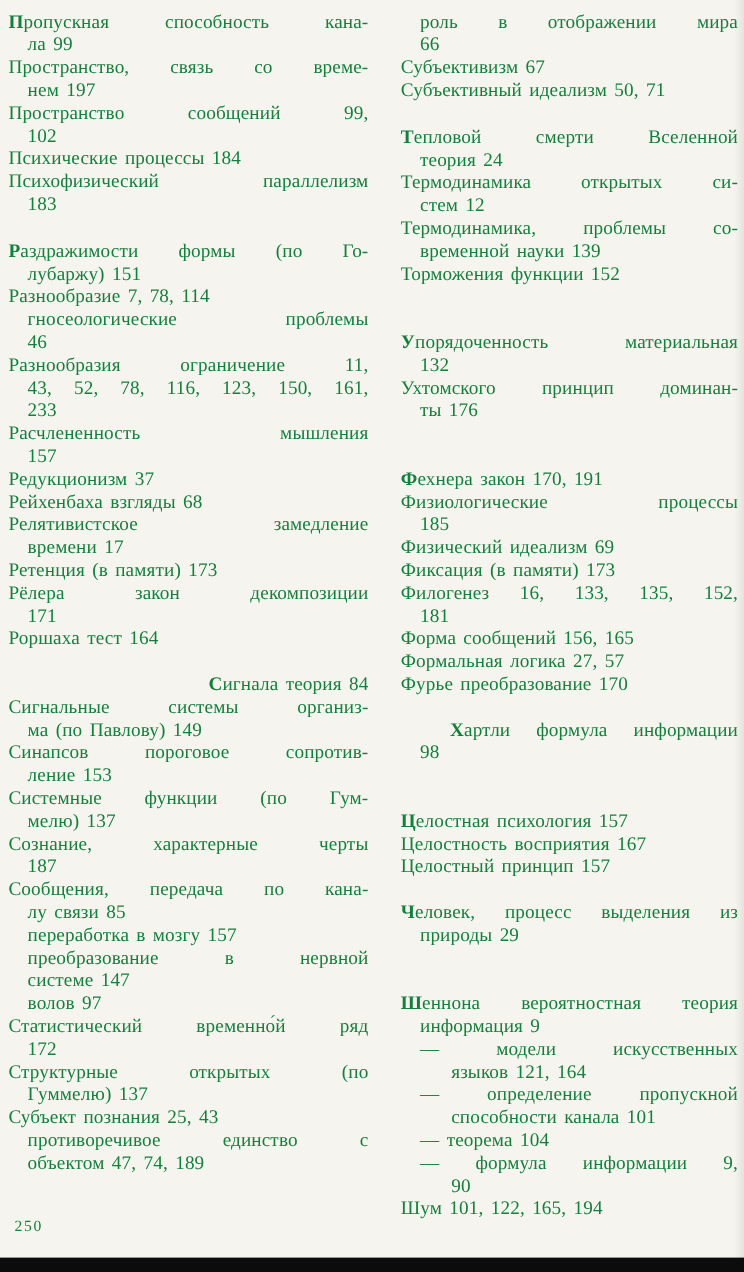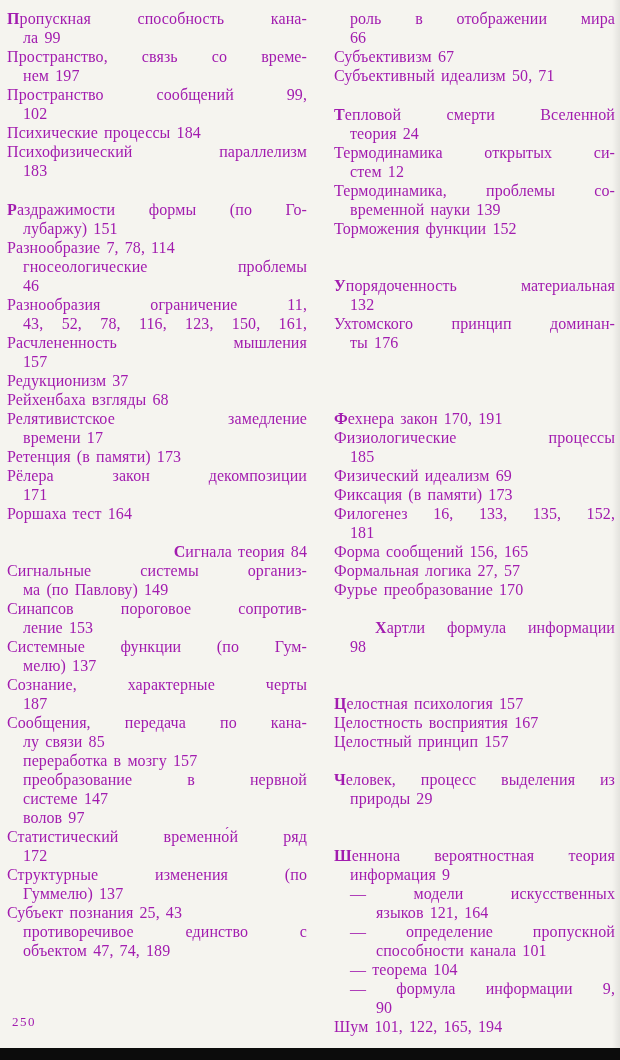--- a/index.html
+++ b/index.html
@@ -4,21 +4,21 @@
 <style>
   * { margin: 0; padding: 0; box-sizing: border-box; }
   html, body { width: 620px; height: 1060px; }
   body { background: #dedcd6; font-family: "Liberation Serif", "DejaVu Serif", serif; }
 
   .page {
     position: relative;
     width: 620px;
     height: 1060px;
     background: #f5f4ef;
-    color: #a21caf;
+    color: #15803d;
     overflow: hidden;
   }
 
   .cols {
     display: flex;
     padding: 9px 0 0 7px;
     gap: 27px;
   }
 
   .col {
@@ -82,20 +82,21 @@
         <div class="line i0">Психические процессы 184</div>
         <div class="line i0 j">Психофизический параллелизм</div>
         <div class="line i1">183</div>
         <div class="line i0 j" style="margin-top: 20px;"><span class="lead">Р</span><span>аздражимости формы (по Го-</span></div>
         <div class="line i1">лубаржу) 151</div>
         <div class="line i0">Разнообразие 7, 78, 114</div>
         <div class="line i1 j">гносеологические проблемы</div>
         <div class="line i1">46</div>
         <div class="line i0 j">Разнообразия ограничение 11,</div>
         <div class="line i1 j">43, 52, 78, 116, 123, 150, 161,</div>
+        <div class="line i1">233</div>
         <div class="line i0 j">Расчлененность мышления</div>
         <div class="line i1">157</div>
         <div class="line i0">Редукционизм 37</div>
         <div class="line i0">Рейхенбаха взгляды 68</div>
         <div class="line i0 j">Релятивистское замедление</div>
         <div class="line i1">времени 17</div>
         <div class="line i0">Ретенция (в памяти) 173</div>
         <div class="line i0 j">Рёлера закон декомпозиции</div>
         <div class="line i1">171</div>
         <div class="line i0">Роршаха тест 164</div>
@@ -109,21 +110,21 @@
         <div class="line i0 j">Сознание, характерные черты</div>
         <div class="line i1">187</div>
         <div class="line i0 j">Сообщения, передача по кана-</div>
         <div class="line i1">лу связи 85</div>
         <div class="line i1">переработка в мозгу 157</div>
         <div class="line i1 j">преобразование в нервной</div>
         <div class="line i1">системе 147</div>
         <div class="line i1">волов 97</div>
         <div class="line i0 j">Статистический временно́й ряд</div>
         <div class="line i1">172</div>
-        <div class="line i0 j">Структурные изменения (по</div>
+        <div class="line i0 j">Структурные открытых (по</div>
         <div class="line i1">Гуммелю) 137</div>
         <div class="line i0">Субъект познания 25, 43</div>
         <div class="line i1 j">противоречивое единство с</div>
         <div class="line i1">объектом 47, 74, 189</div>
       </div>
     <div class="col col-right" id="col-right">
         <div class="line i1 j">роль в отображении мира</div>
         <div class="line i1">66</div>
         <div class="line i0">Субъективизм 67</div>
         <div class="line i0">Субъективный идеализм 50, 71</div>
@@ -131,21 +132,21 @@
         <div class="line i1">теория 24</div>
         <div class="line i0 j">Термодинамика открытых си-</div>
         <div class="line i1">стем 12</div>
         <div class="line i0 j">Термодинамика, проблемы со-</div>
         <div class="line i1">временной науки 139</div>
         <div class="line i0">Торможения функции 152</div>
         <div class="line i0 j" style="margin-top: 38px;"><span class="lead">У</span><span>порядоченность материальная</span></div>
         <div class="line i1">132</div>
         <div class="line i0 j">Ухтомского принцип доминан-</div>
         <div class="line i1">ты 176</div>
-        <div class="line i0" style="margin-top: 57px;"><span class="lead">Ф</span><span>ехнера закон 170, 191</span></div>
+        <div class="line i0" style="margin-top: 38px;"><span class="lead">Ф</span><span>ехнера закон 170, 191</span></div>
         <div class="line i0 j">Физиологические процессы</div>
         <div class="line i1">185</div>
         <div class="line i0">Физический идеализм 69</div>
         <div class="line i0">Фиксация (в памяти) 173</div>
         <div class="line i0 j">Филогенез 16, 133, 135, 152,</div>
         <div class="line i1">181</div>
         <div class="line i0">Форма сообщений 156, 165</div>
         <div class="line i0">Формальная логика 27, 57</div>
         <div class="line i0">Фурье преобразование 170</div>
         <div class="line i0 j" style="margin-top: 19px; margin-left: 41px;"><span class="lead">Х</span><span>артли формула информации</span></div>

